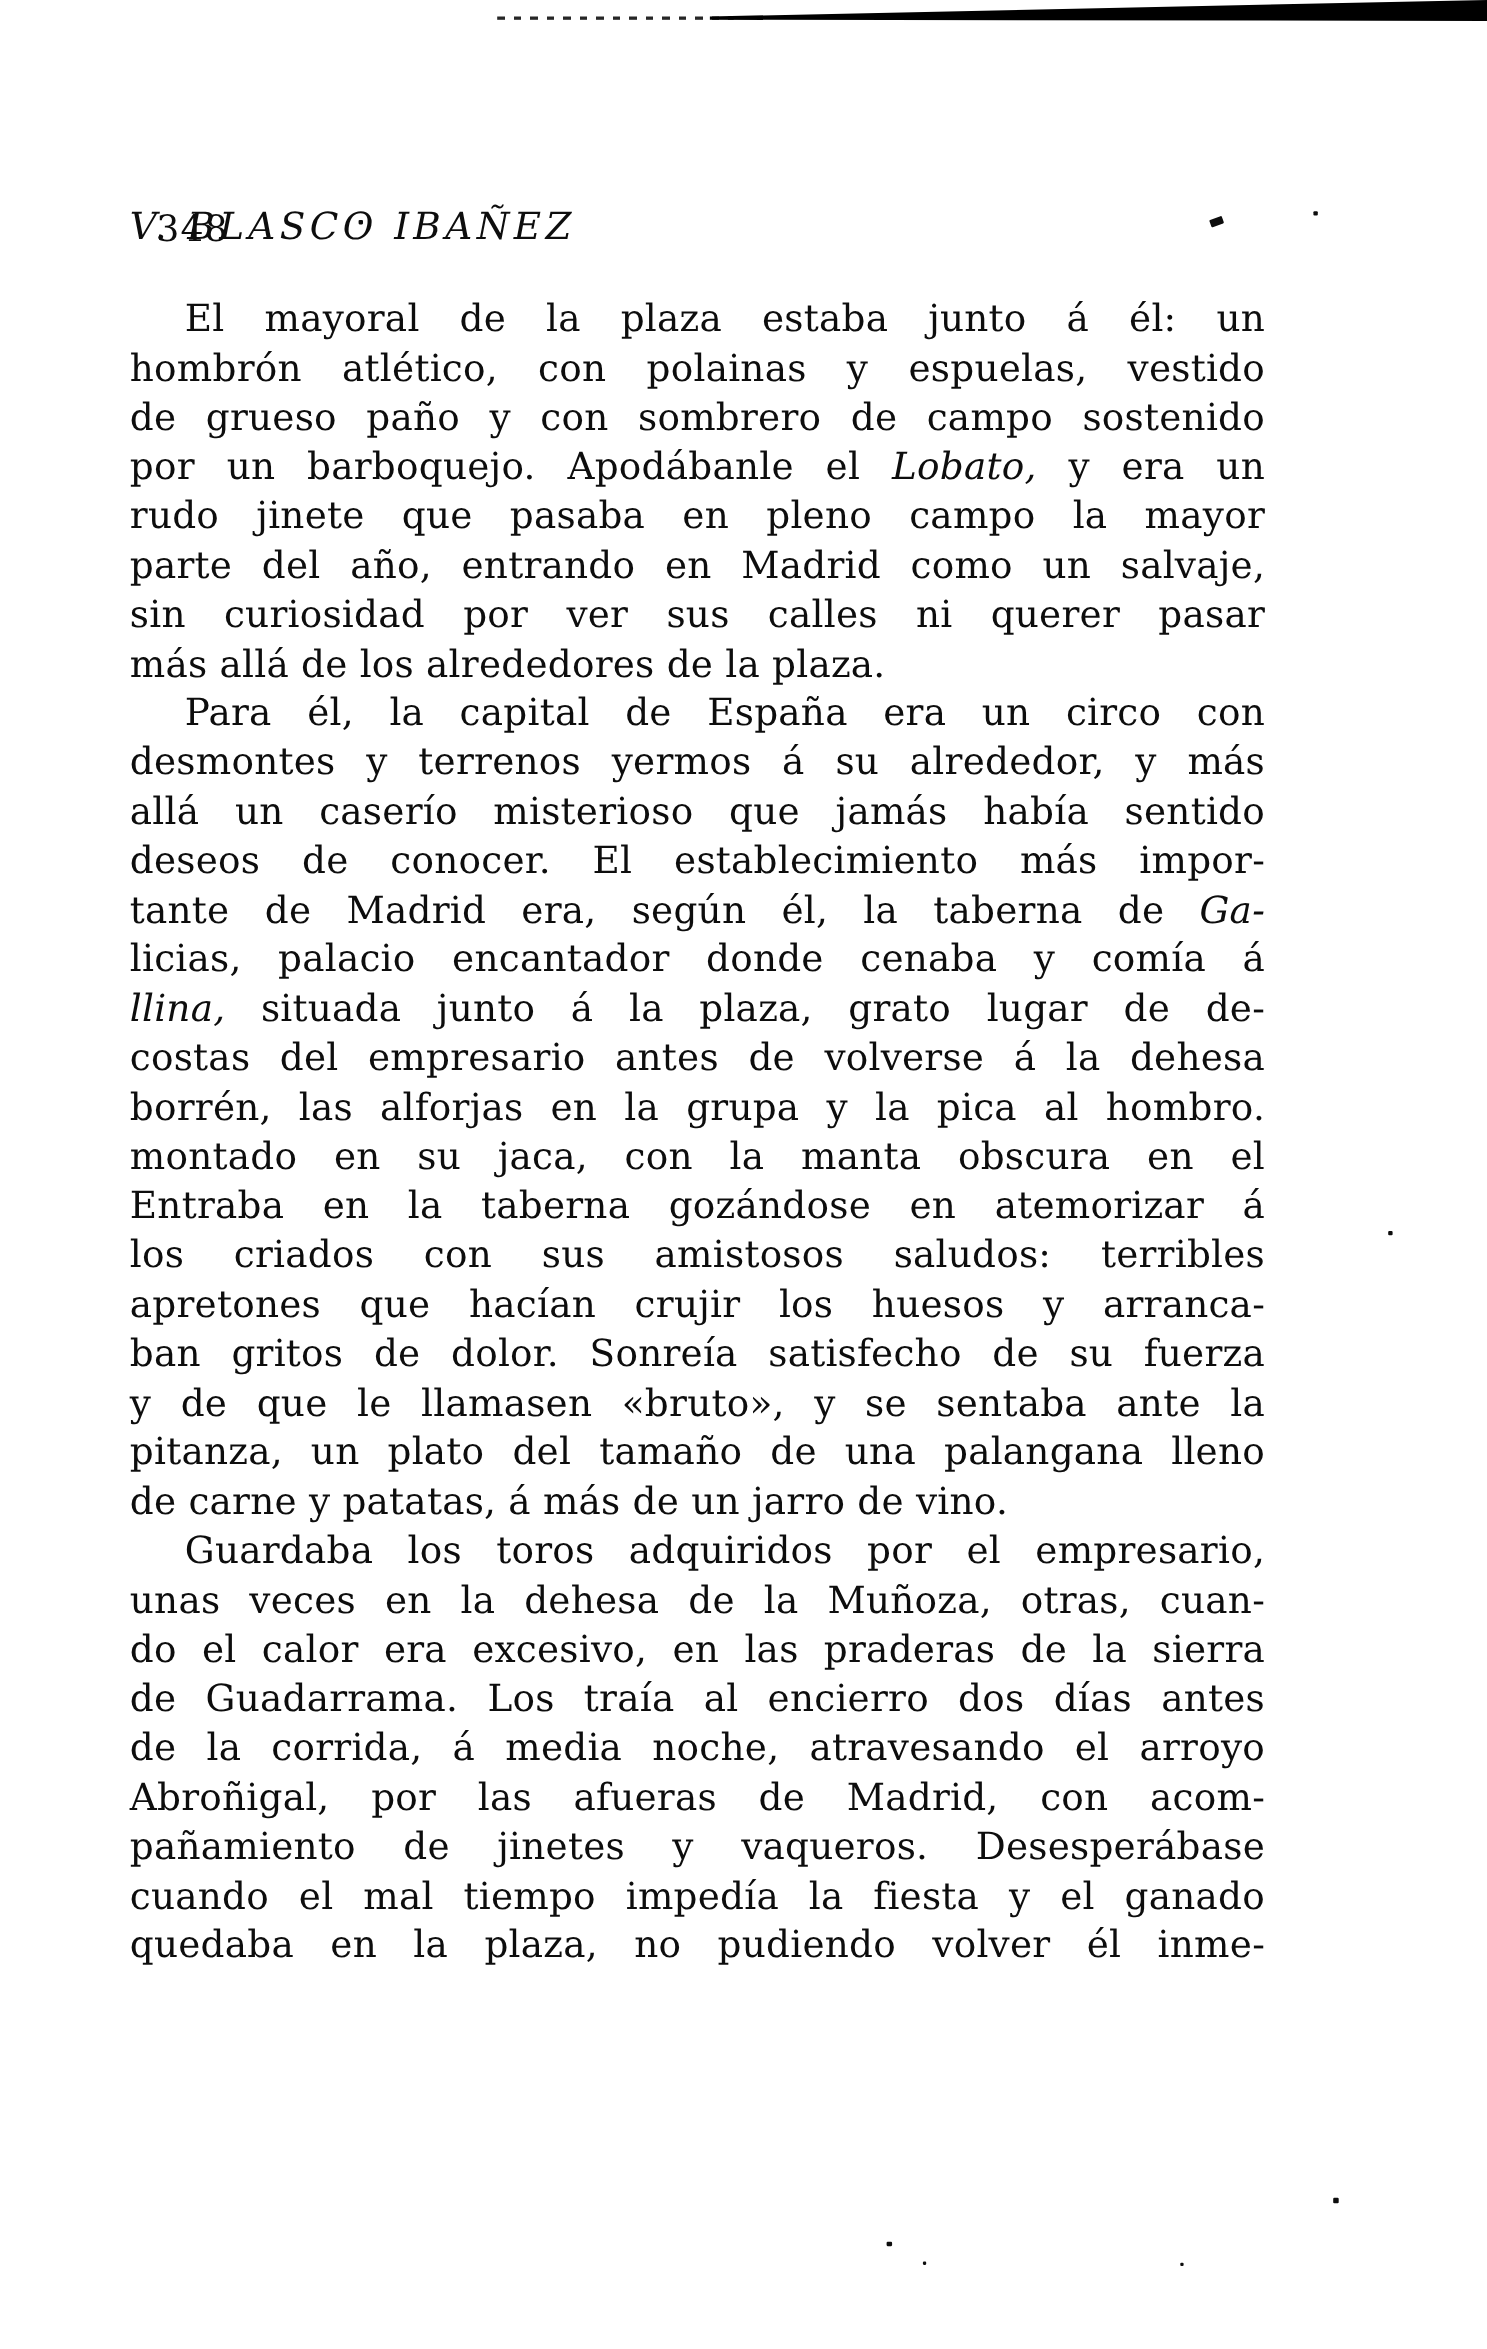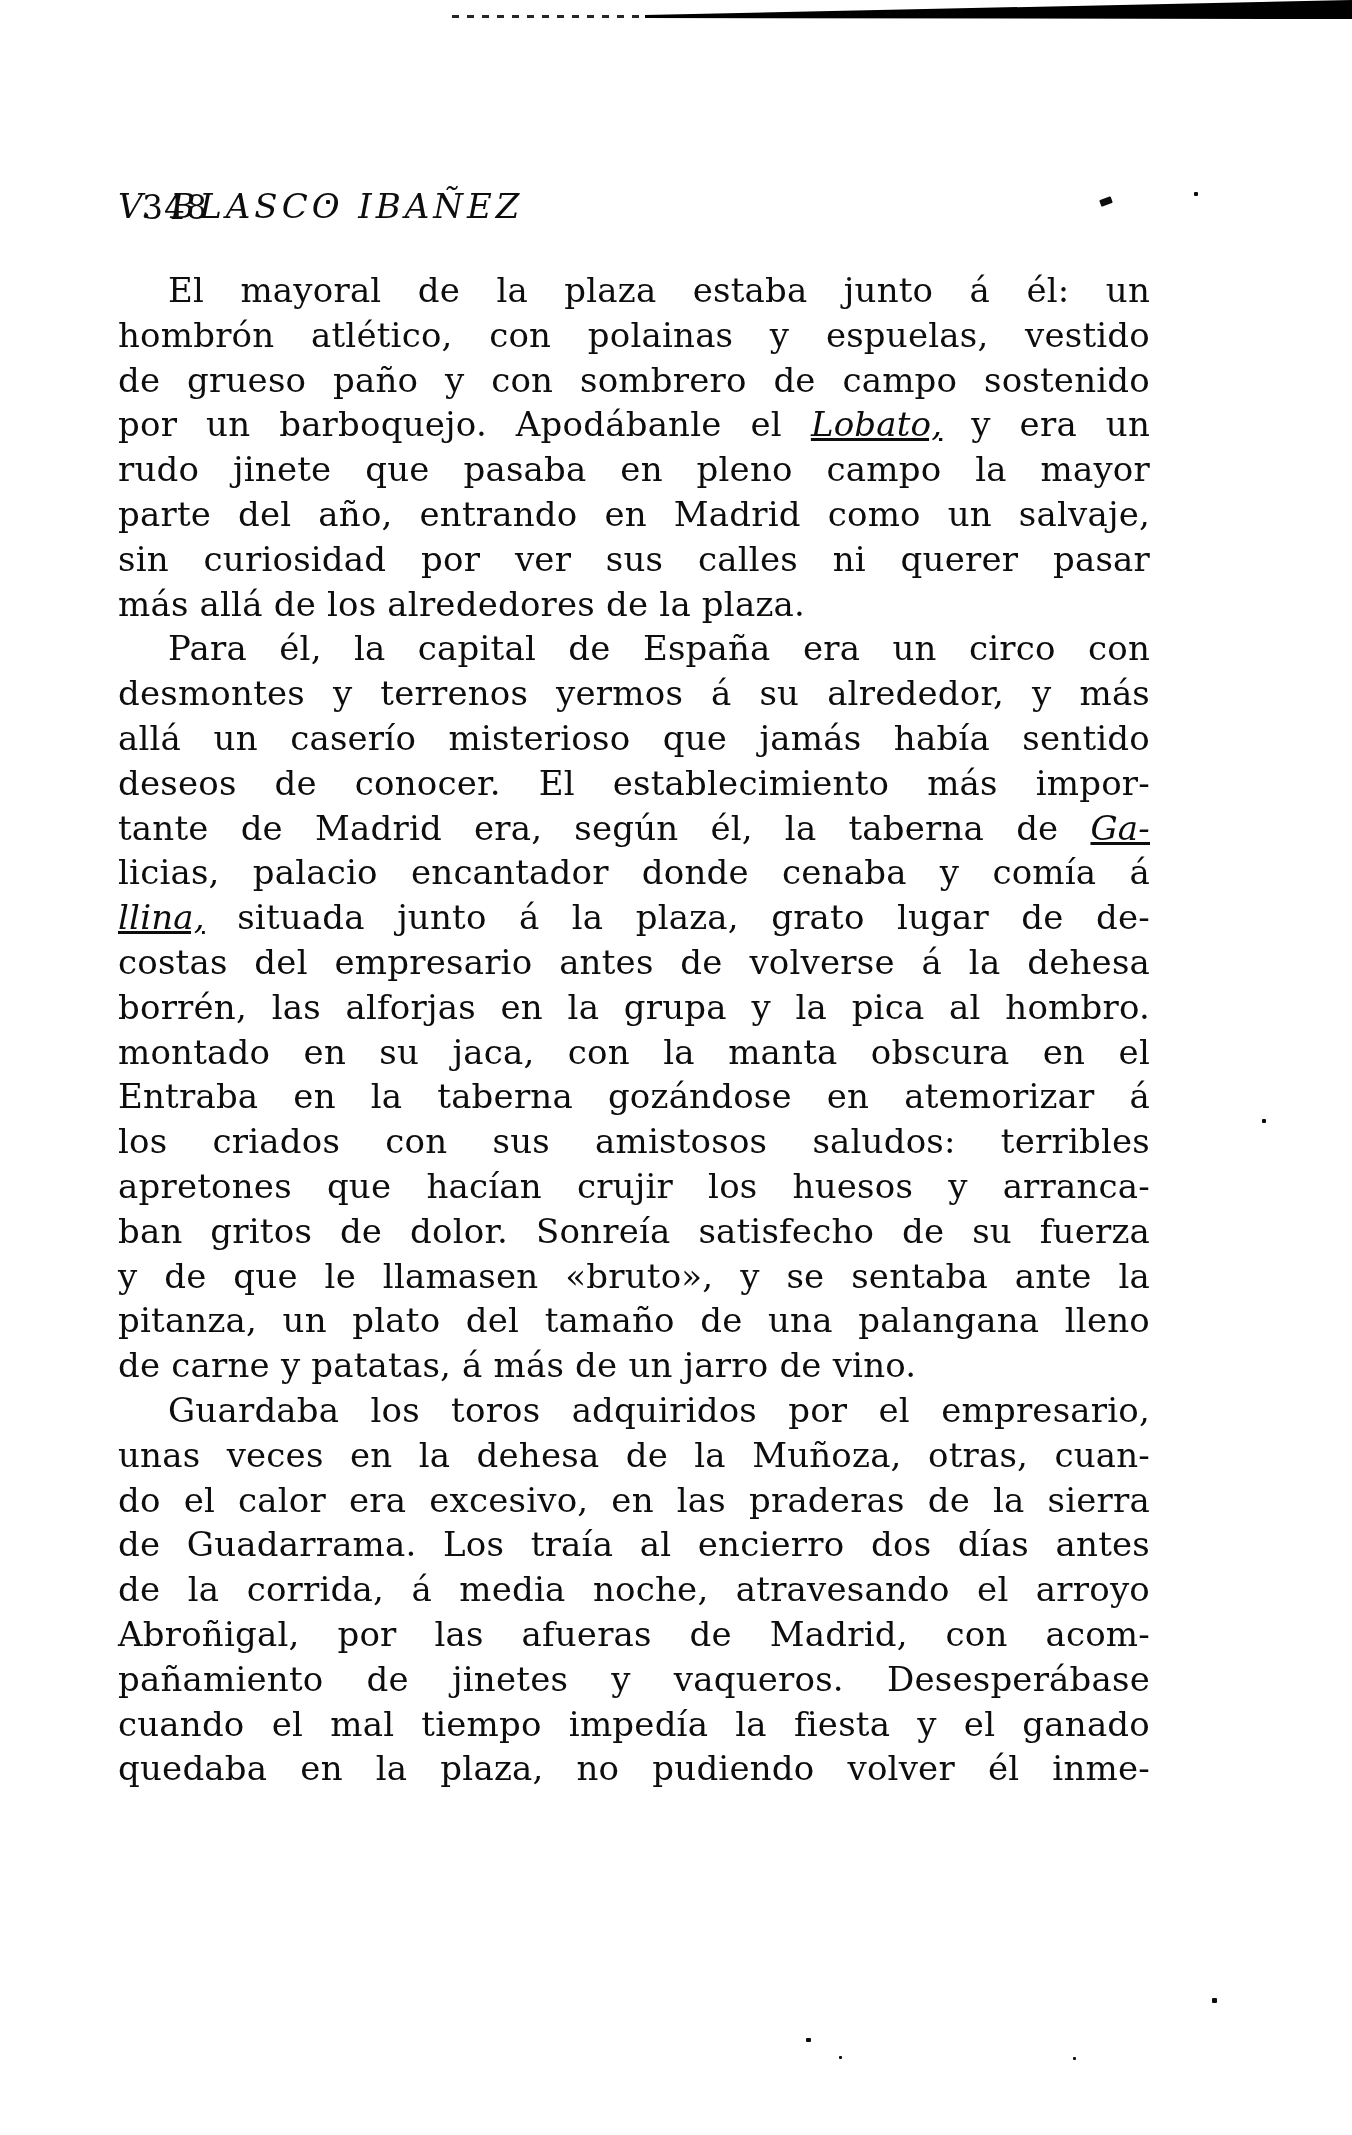--- a/index.html
+++ b/index.html
@@ -47,21 +47,21 @@
     letter-spacing:0.2px;
   }
   .para{margin:0;}
   .line{
     text-align:justify;
     text-align-last:justify;
     white-space:normal;
   }
   .line.last{text-align-last:left;}
   .line.ind{text-indent:50px;}
-  .it{font-style:italic;text-decoration:underline;}
+  .it{font-style:italic;}
 </style>
 </head>
 <body>
 
 <div class="page">
 
   <div class="scan-wedge"></div>
   <div class="scan-tail"></div>
 
   <div class="speck" style="left:326px;top:200px;width:4px;height:4px;"></div>

